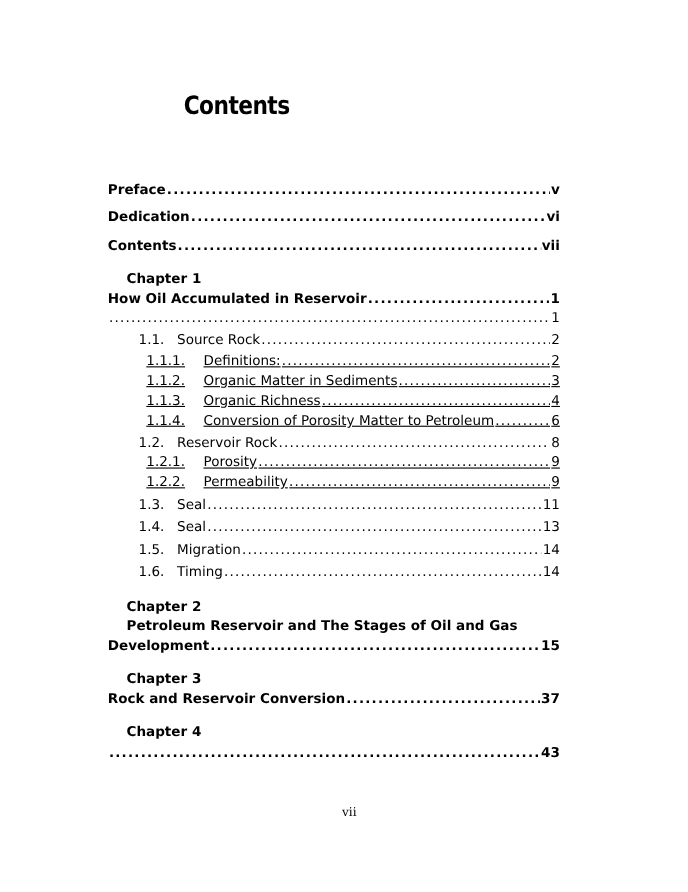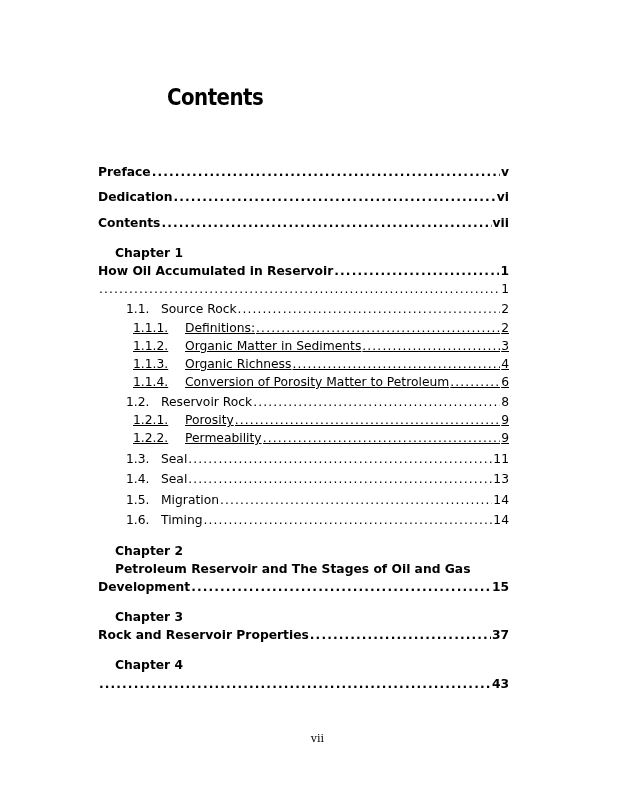--- a/index.html
+++ b/index.html
@@ -134,21 +134,21 @@
   <div class="plain" style="top:542px">Chapter 2</div>
   <div class="plain" style="top:560px">Petroleum Reservoir and The Stages of Oil and Gas</div>
   <div class="row bold" style="top:578px">
     <span class="lbl">Development</span>
     <span class="dots"></span>
     <span class="pg">15</span>
   </div>
 
   <div class="plain" style="top:608px">Chapter 3</div>
   <div class="row bold" style="top:626px">
-    <span class="lbl">Rock and Reservoir Properties</span>
+    <span class="lbl">Rock and Reservoir Conversion</span>
     <span class="dots"></span>
     <span class="pg">37</span>
   </div>
 
   <div class="plain" style="top:656px">Chapter 4</div>
   <div class="row bold" style="top:675px">
     <span class="dots"></span>
     <span class="pg">43</span>
   </div>
 

